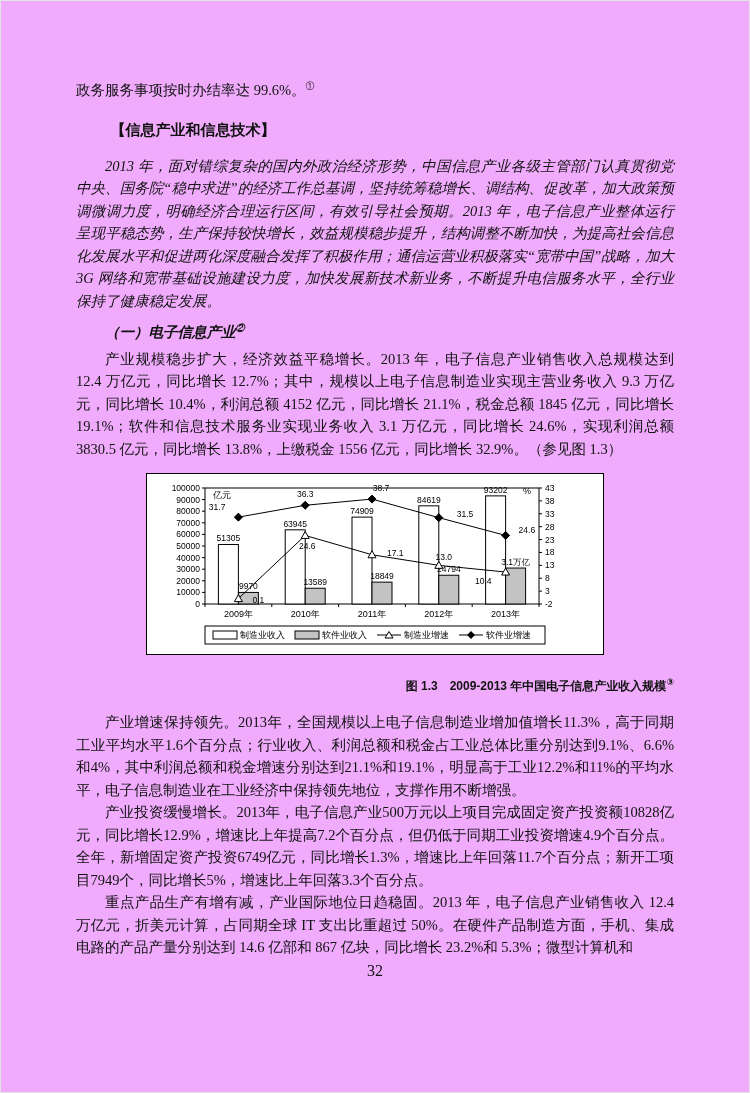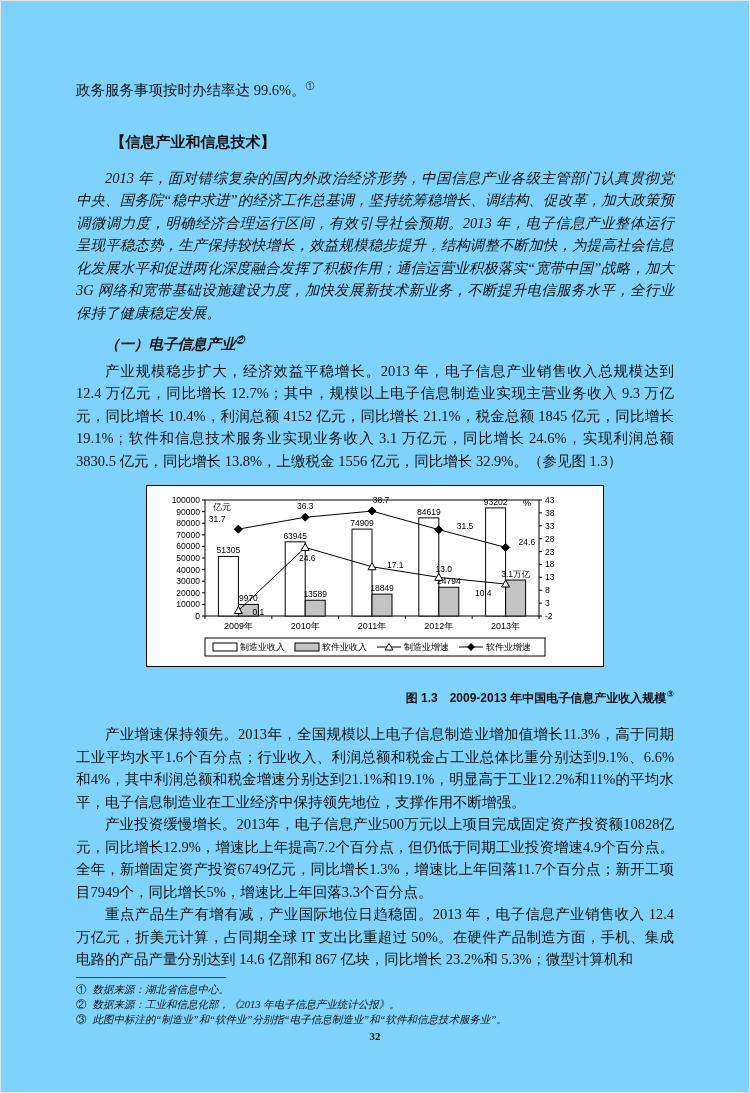--- a/index.html
+++ b/index.html
@@ -1,27 +1,27 @@
 <!DOCTYPE html>
 <html lang="zh"><head>
 <meta charset="utf-8">
 <style>
   html,body{margin:0;padding:0;background:#fff;}
   .page{
     box-sizing:border-box;width:750px;height:1093px;margin:0;position:relative;
-    background:#7dd3fc;border:1px solid #e4e4e4;
+    background:#f0abfc;border:1px solid #e4e4e4;
     padding:78px 75px 0 75px;
     font-family:"Liberation Serif","DejaVu Serif",serif;color:#111;overflow:hidden;
   }
   .body-text{font-size:14.5px;line-height:22.5px;text-align:justify;margin:0;}
   .indent{text-indent:2em;}
   sup.fn{font-size:9px;vertical-align:super;line-height:0;}
   .section-header{
     font-family:"Liberation Sans","DejaVu Sans",sans-serif;
-    font-size:15px;font-weight:bold;margin:30px 0 0 0;text-indent:2.3em;line-height:20px;
+    font-size:15px;font-weight:bold;margin:18px 0 0 0;text-indent:2.3em;line-height:20px;
   }
   .sub-heading{
     margin:9px 0 0 0;text-indent:2em;font-size:14.5px;line-height:22.5px;
     font-style:italic;font-weight:700;
   }
   .p1{margin-top:15px;font-style:italic;}
   .p2{margin-top:4px;}
   .p3{margin-top:17px;}
   figure{margin:13px 0 0 0;padding:0;}
   .figure-box{
@@ -31,23 +31,22 @@
   figcaption{
     margin-top:24px;text-align:right;
     font-family:"Liberation Sans","DejaVu Sans",sans-serif;
     font-size:12px;font-weight:bold;line-height:15px;
   }
   .footnotes{margin-top:6px;}
   .fn-rule{width:150px;border-top:1px solid #444;height:0;margin:0 0 4px 0;}
   .fn-line{font-size:10.5px;line-height:15px;font-style:italic;margin:0;}
   .fn-line .mk{font-style:normal;margin-right:6px;}
   .page-number{
-    text-align:center;font-size:11px;margin-top:3px;
+    text-align:center;font-size:16px;margin-top:3px;
     font-family:"Liberation Serif","DejaVu Serif",serif;
-    font-weight:bold;
   }
 </style>
 </head>
 <body>
 
 <div class="page">
 
   <p class="body-text"><span>政务服务事项按时办结率达 99.6%。</span><sup class="fn">①</sup></p>
 
   <h2 class="section-header">【信息产业和信息技术】</h2>
@@ -172,21 +171,15 @@
           <text x="339" y="164" font-size="9">软件业增速</text>
         </svg>
     </div>
     <figcaption><span>图 1.3　2009-2013 年中国电子信息产业收入规模</span><sup class="fn">③</sup></figcaption>
   </figure>
 
   <p class="body-text indent p3">产业增速保持领先。2013年，全国规模以上电子信息制造业增加值增长11.3%，高于同期工业平均水平1.6个百分点；行业收入、利润总额和税金占工业总体比重分别达到9.1%、6.6%和4%，其中利润总额和税金增速分别达到21.1%和19.1%，明显高于工业12.2%和11%的平均水平，电子信息制造业在工业经济中保持领先地位，支撑作用不断增强。</p>
   <p class="body-text indent">产业投资缓慢增长。2013年，电子信息产业500万元以上项目完成固定资产投资额10828亿元，同比增长12.9%，增速比上年提高7.2个百分点，但仍低于同期工业投资增速4.9个百分点。全年，新增固定资产投资6749亿元，同比增长1.3%，增速比上年回落11.7个百分点；新开工项目7949个，同比增长5%，增速比上年回落3.3个百分点。</p>
   <p class="body-text indent">重点产品生产有增有减，产业国际地位日趋稳固。2013 年，电子信息产业销售收入 12.4 万亿元，折美元计算，占同期全球 IT 支出比重超过 50%。在硬件产品制造方面，手机、集成电路的产品产量分别达到 14.6 亿部和 867 亿块，同比增长 23.2%和 5.3%；微型计算机和</p>
 
-  <div class="footnotes">
-    <div class="fn-rule"></div>
-    <p class="fn-line"><span class="mk">①</span><span>数据来源：湖北省信息中心。</span></p>
-    <p class="fn-line"><span class="mk">②</span><span>数据来源：工业和信息化部，《2013 年电子信息产业统计公报》。</span></p>
-    <p class="fn-line"><span class="mk">③</span><span>此图中标注的“制造业”和“软件业”分别指“电子信息制造业”和“软件和信息技术服务业”。</span></p>
-  </div>
 
   <div class="page-number">32</div>
 </div>
 
 </body></html>

